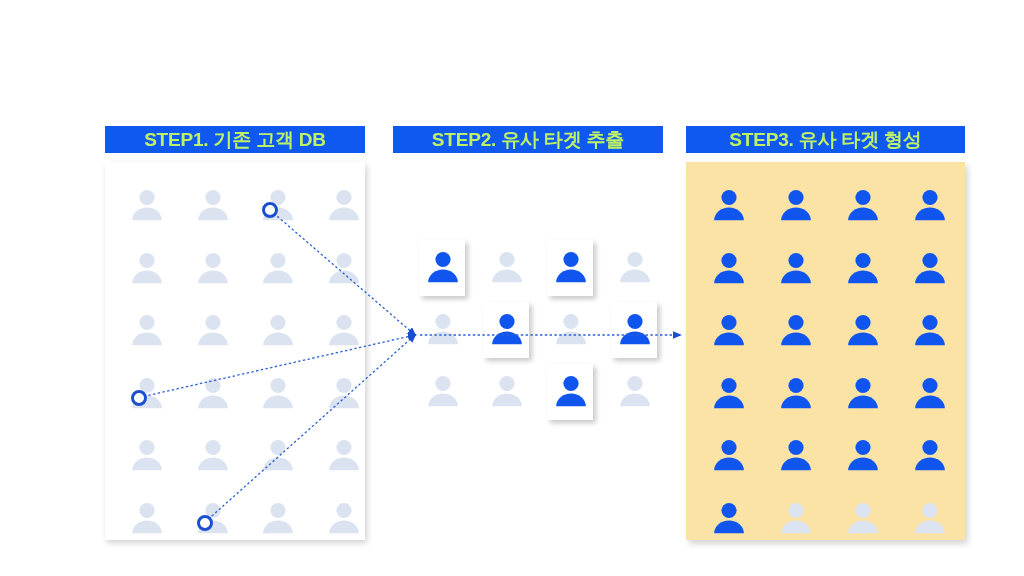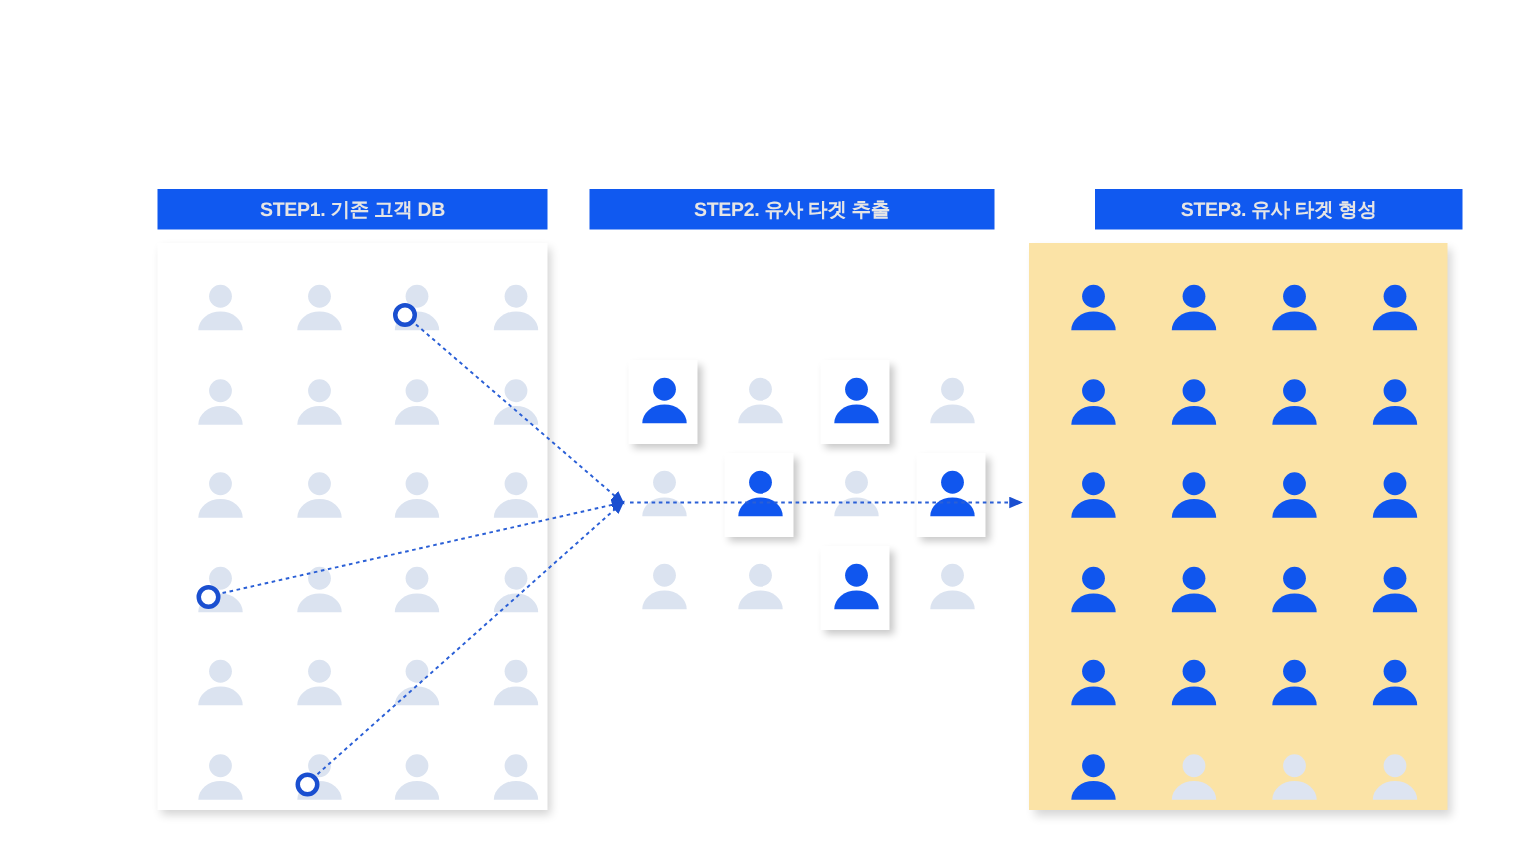--- a/index.html
+++ b/index.html
@@ -35,32 +35,32 @@
     color: #1b58e0;
     letter-spacing: -0.4px;
     white-space: nowrap;
   }
 
   
   .step-header {
     position: absolute;
     height: 27px;
     background: #1059f0;
-    color: #e5e5e5;
-    font-size: 13px;
+    color: #bef264;
+    font-size: 19px;
     font-weight: bold;
     display: flex;
     align-items: center;
     justify-content: center;
     letter-spacing: -0.2px;
     white-space: nowrap;
   }
   #step1-header { left: 105px; top: 126px; width: 260px; }
   #step2-header { left: 393px; top: 126px; width: 270px; }
-  #step3-header { left: 686px; top: 126px; width: 245px; margin-left: 44px; }
+  #step3-header { left: 686px; top: 126px; width: 279px; }
 
   
   .panel {
     position: absolute;
   }
   #step1-panel {
     left: 105px;
     top: 162px;
     width: 260px;
     height: 378px;

